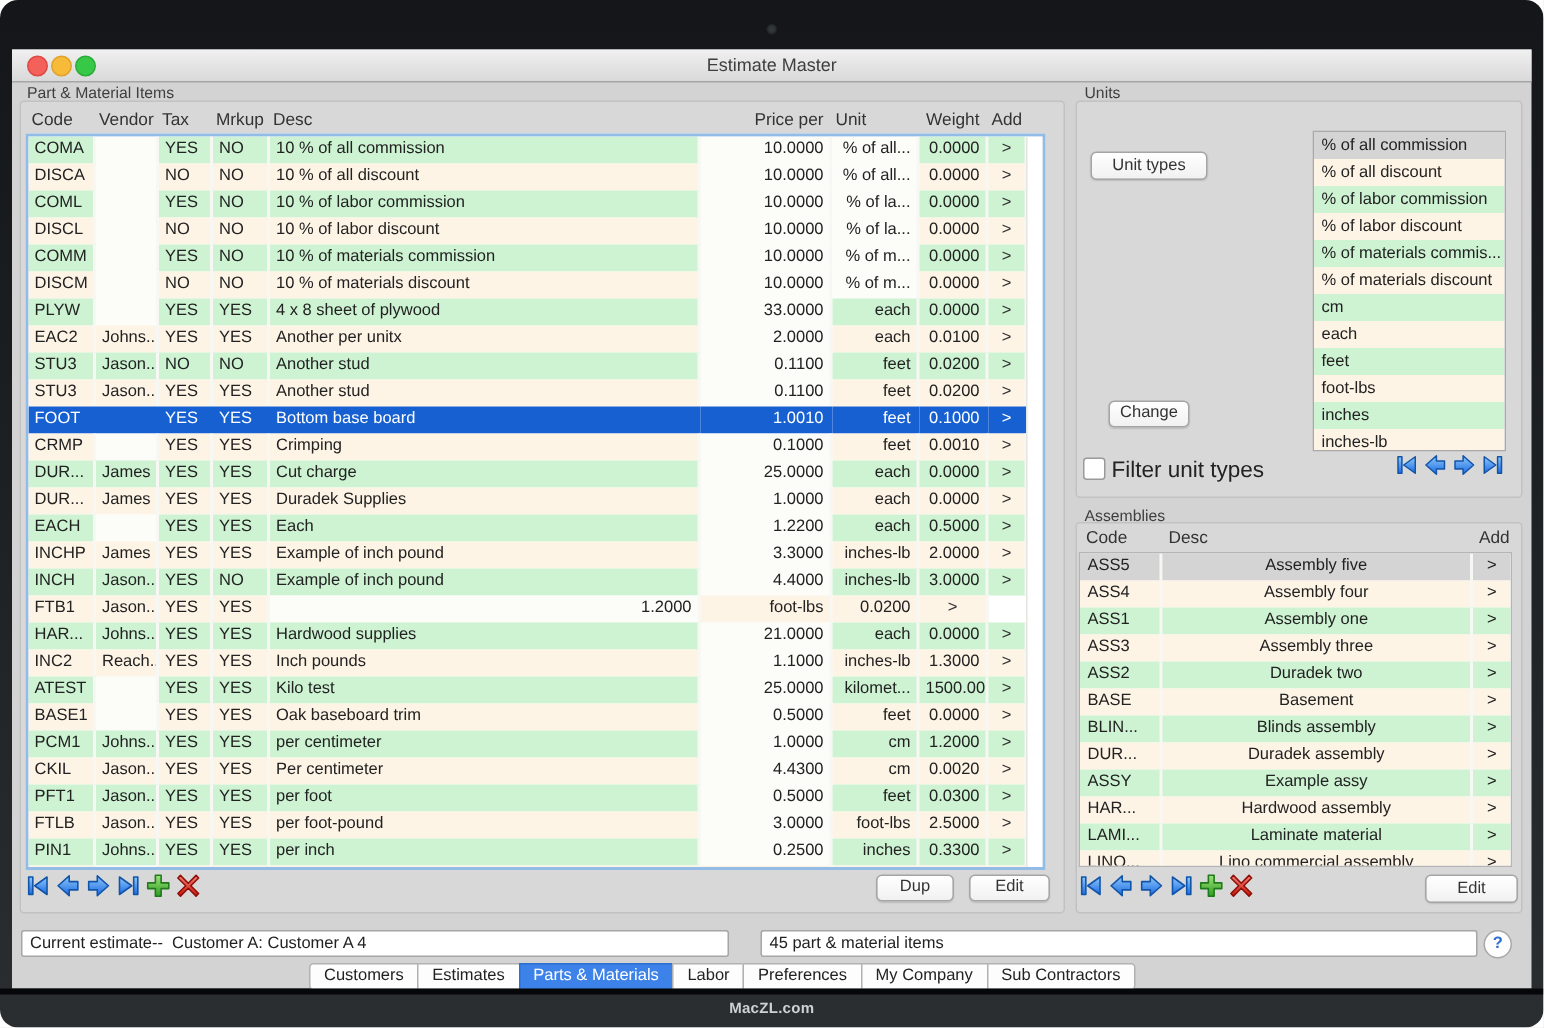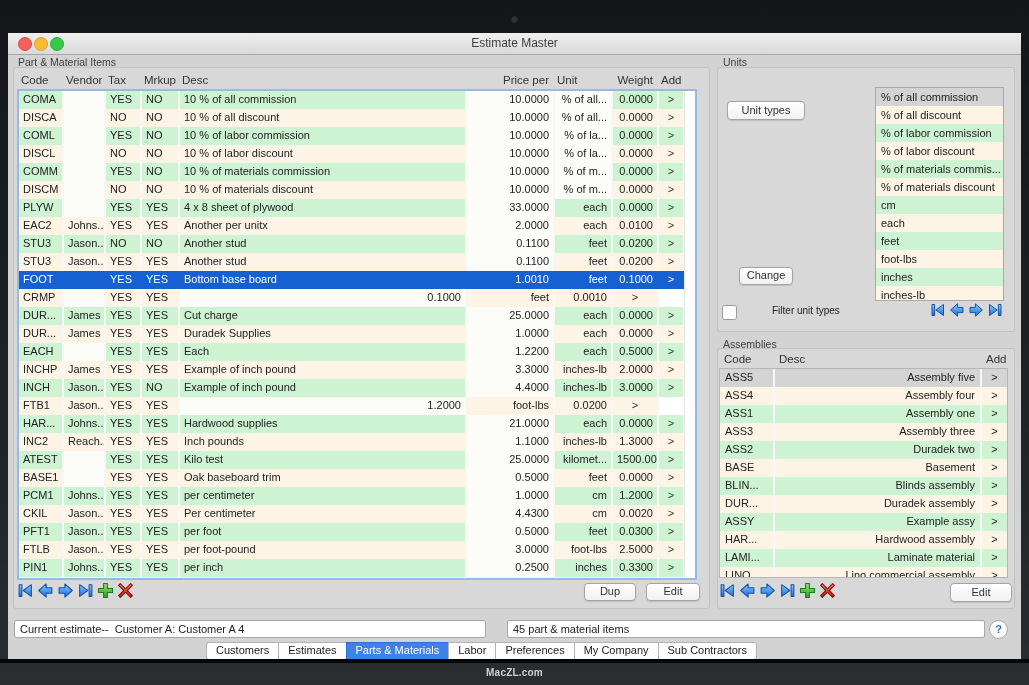--- a/index.html
+++ b/index.html
@@ -1,16 +1,16 @@
 <!DOCTYPE html>
 <html><head>
 <meta charset="utf-8">
 <style>
   html,body{margin:0;padding:0;background:#ffffff;font-family:"Liberation Sans",sans-serif;}
-  .screen{position:relative;width:1029px;height:685px;margin:0 auto;border-radius:0;overflow:hidden;
+  .screen{position:relative;width:1029px;height:685px;margin:0 auto;border-radius:12px;overflow:hidden;
           background:linear-gradient(#141619 0%,#1d2023 45%,#2b2e31 100%);}
   .camera{position:absolute;left:511px;top:16px;width:7px;height:7px;border-radius:50%;
           background:#33373a;box-shadow:inset 0 0 2px #0c0e10;}
   .window{position:absolute;left:8px;top:33px;width:1013px;height:626px;background:#d3d3d3;}
   .blackline{position:absolute;left:0;top:659px;width:1029px;height:4px;background:#060708;}
   .brand{position:absolute;left:0;top:663px;width:1029px;height:22px;text-align:center;
          color:#ced1d3;font-size:10px;font-weight:bold;line-height:20px;letter-spacing:.2px;}
 
   .titlebar{position:absolute;left:8px;top:33px;width:1013px;height:21px;
             background:linear-gradient(#f0f0f0,#d9d9d9);border-bottom:1px solid #a6a6a6;}
@@ -52,35 +52,35 @@
 
   
   .unitslist{position:absolute;left:875px;top:87px;width:129px;height:214px;background:#fff;
              border:1px solid #a9a9a9;box-sizing:border-box;overflow:hidden;}
   .u-row{height:18px;line-height:18px;font-size:11px;color:#222;padding-left:5px;white-space:nowrap;overflow:hidden;background:#fff;}
   .u-row.green{background:#cdf3d2;}
   .u-row.cream{background:#fdf4e6;}
   .u-row.sel-gray{background:#d4d4d4;}
   .checkbox{position:absolute;left:722px;top:305px;width:13px;height:13px;background:#fff;
             border:1px solid #9a9a9a;border-radius:2.5px;}
-  .checklabel{position:absolute;left:772px;top:305px;font-size:10px;color:#222;}
+  .checklabel{position:absolute;left:741px;top:305px;font-size:15px;color:#222;}
 
   
   .a-head{position:absolute;left:719px;top:352px;width:289px;height:16px;display:grid;
           grid-template-columns:55px 207px 27px;font-size:11.5px;color:#333;}
   .a-head span{padding:0 5px;line-height:15px;}
   .asmlist{position:absolute;left:719px;top:368px;width:289px;height:210px;background:#fff;
            border:1px solid #b5b5b5;box-sizing:border-box;overflow:hidden;}
   .a-row{display:grid;grid-template-columns:55px 207px 27px;height:18px;}
   .a-cell{font-size:11px;line-height:17px;padding:0 5px;white-space:nowrap;overflow:hidden;
           border-right:2px solid #f7f7f3;box-sizing:border-box;color:#222;background:#fff;}
   .a-row.green .a-cell{background:#cdf3d2;}
   .a-row.cream .a-cell{background:#fdf4e6;}
   .a-row.sel-gray .a-cell{background:#d4d4d4;}
-  .a-desc{text-align:right;}
+  .a-desc{text-align:center;}
   .a-add{text-align:center;}
 
   
   .field{position:absolute;height:18px;background:#fff;border:1px solid #a6a6a6;border-radius:2px;
          font-size:11px;color:#222;line-height:17px;padding:0 5px;box-sizing:border-box;
          white-space:pre;overflow:hidden;}
   .help{position:absolute;left:989px;top:620px;width:17px;height:17px;border-radius:50%;background:#fdfdfd;
         border:1px solid #a8a8a8;color:#2f6fd0;font-size:11px;font-weight:bold;text-align:center;line-height:16px;}
   .tabbar{position:absolute;left:8px;top:642px;width:947px;height:16px;display:flex;justify-content:center;}
   .tab{height:16px;line-height:15px;padding:0 9px;background:#fdfdfd;border:1px solid #b2b2b2;
@@ -237,20 +237,21 @@
           <span class="cell num white">1.0010</span>
           <span class="cell num">feet</span>
           <span class="cell num">0.1000</span>
           <span class="cell add">&gt;</span>
         </div>
         <div class="t-row cream">
           <span class="cell ">CRMP</span>
           <span class="cell  white"></span>
           <span class="cell ">YES</span>
           <span class="cell ">YES</span>
+          <span class="cell ">Crimping</span>
           <span class="cell num white">0.1000</span>
           <span class="cell num">feet</span>
           <span class="cell num">0.0010</span>
           <span class="cell add">&gt;</span>
         </div>
         <div class="t-row green">
           <span class="cell ">DUR...</span>
           <span class="cell ">James</span>
           <span class="cell ">YES</span>
           <span class="cell ">YES</span>

